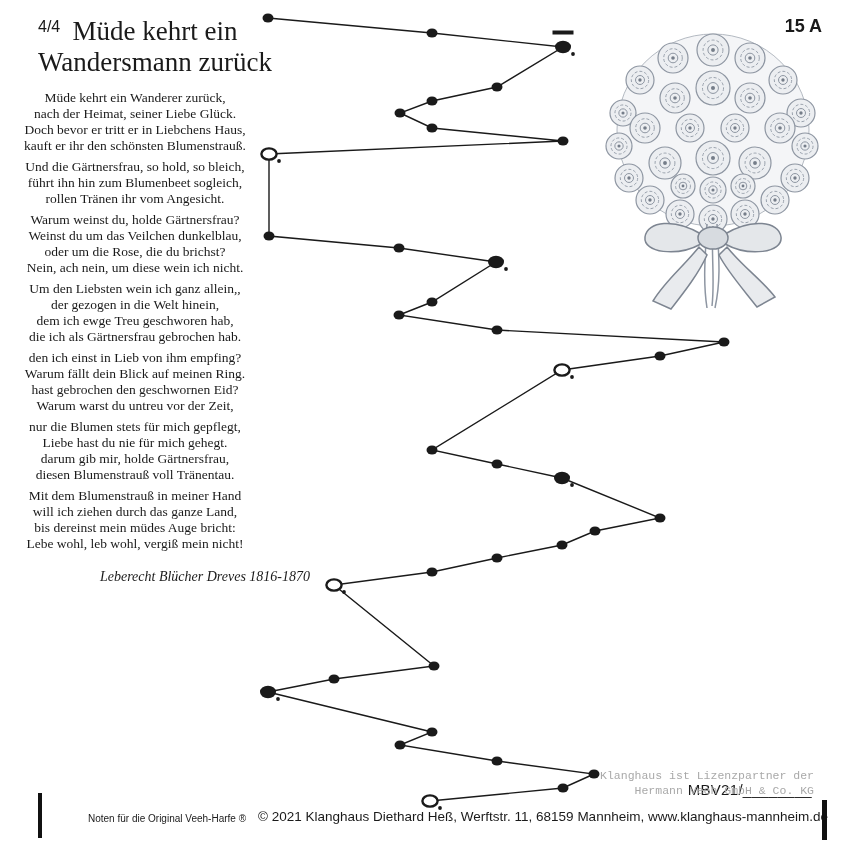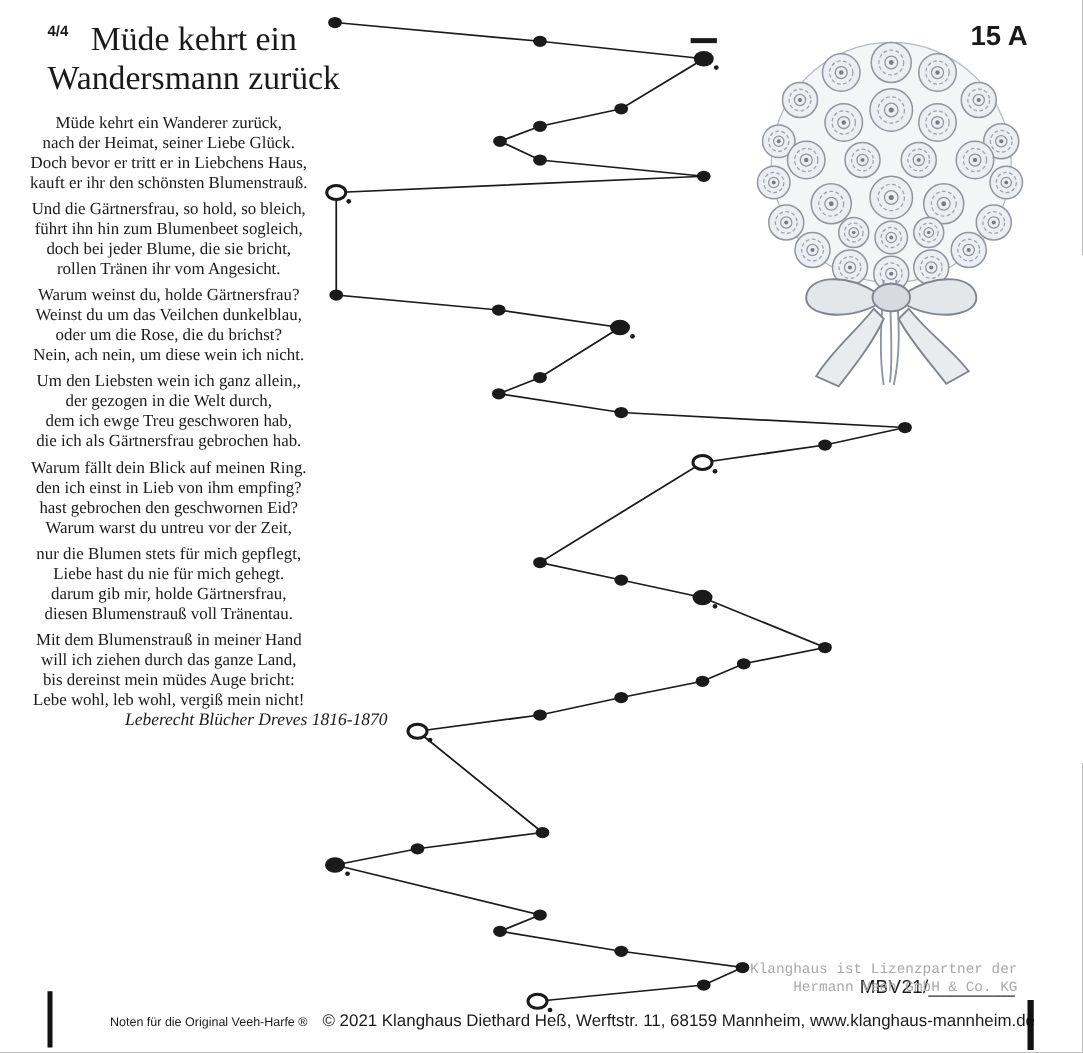--- a/index.html
+++ b/index.html
@@ -2,23 +2,23 @@
 <html><head>
 <meta charset="utf-8">
 <style>
   html,body{margin:0;padding:0;background:#888;}
   #page{
     position:relative;width:866px;height:842px;background:#ffffff;
     font-family:"Liberation Serif",serif;color:#1a1a1a;overflow:hidden;
     margin:0 auto;
   }
   .abs{position:absolute;}
-  #time-sig{left:38px;top:18px;font-family:"Liberation Sans",sans-serif;font-weight:bold;font-size:12px;}
+  #time-sig{left:38px;top:18px;font-family:"Liberation Sans",sans-serif;font-weight:normal;font-size:16px;}
   #title-block{left:0;top:16px;width:310px;text-align:center;font-size:27px;line-height:31px;}
-  #page-number{right:44px;top:16px;font-family:"Liberation Sans",sans-serif;font-weight:bold;font-size:22px;}
+  #page-number{right:44px;top:16px;font-family:"Liberation Sans",sans-serif;font-weight:bold;font-size:18px;}
   #lyrics{left:0;top:90px;width:270px;text-align:center;font-size:13.5px;line-height:16px;}
   #lyrics .verse{margin:0 0 5px 0;}
   #author{left:0;top:569px;width:310px;text-align:right;font-style:italic;font-size:14px;}
   #notation-svg{left:0;top:0;}
   #bouquet-svg{left:595px;top:28px;}
   #catalog{right:54px;top:750px;font-family:"Liberation Sans",sans-serif;font-size:15px;letter-spacing:.3px;margin-top:31px;}
   #license{right:52px;top:769px;font-family:Liberation Mono, monospace;font-size:11.5px;line-height:14.5px;text-align:right;}
   #footer-note{left:88px;top:813px;font-family:"Liberation Sans",sans-serif;font-size:10px;}
   #copyright{left:258px;top:809px;font-family:"Liberation Sans",sans-serif;font-size:13.5px;}
   .regbar{background:#111;}
@@ -42,38 +42,37 @@
   <div class="abs" id="lyrics">
       <div class="verse">
         <div>Müde kehrt ein Wanderer zurück,</div>
         <div>nach der Heimat, seiner Liebe Glück.</div>
         <div>Doch bevor er tritt er in Liebchens Haus,</div>
         <div>kauft er ihr den schönsten Blumenstrauß.</div>
       </div>
       <div class="verse">
         <div>Und die Gärtnersfrau, so hold, so bleich,</div>
         <div>führt ihn hin zum Blumenbeet sogleich,</div>
-        <div>doch bei jeder Blume, die sie bricht,</div>
         <div>rollen Tränen ihr vom Angesicht.</div>
       </div>
       <div class="verse">
         <div>Warum weinst du, holde Gärtnersfrau?</div>
         <div>Weinst du um das Veilchen dunkelblau,</div>
         <div>oder um die Rose, die du brichst?</div>
         <div>Nein, ach nein, um diese wein ich nicht.</div>
       </div>
       <div class="verse">
         <div>Um den Liebsten wein ich ganz allein,,</div>
-        <div>der gezogen in die Welt durch,</div>
+        <div>der gezogen in die Welt hinein,</div>
         <div>dem ich ewge Treu geschworen hab,</div>
         <div>die ich als Gärtnersfrau gebrochen hab.</div>
       </div>
       <div class="verse">
+        <div>den ich einst in Lieb von ihm empfing?</div>
         <div>Warum fällt dein Blick auf meinen Ring.</div>
-        <div>den ich einst in Lieb von ihm empfing?</div>
         <div>hast gebrochen den geschwornen Eid?</div>
         <div>Warum warst du untreu vor der Zeit,</div>
       </div>
       <div class="verse">
         <div>nur die Blumen stets für mich gepflegt,</div>
         <div>Liebe hast du nie für mich gehegt.</div>
         <div>darum gib mir, holde Gärtnersfrau,</div>
         <div>diesen Blumenstrauß voll Tränentau.</div>
       </div>
       <div class="verse">

